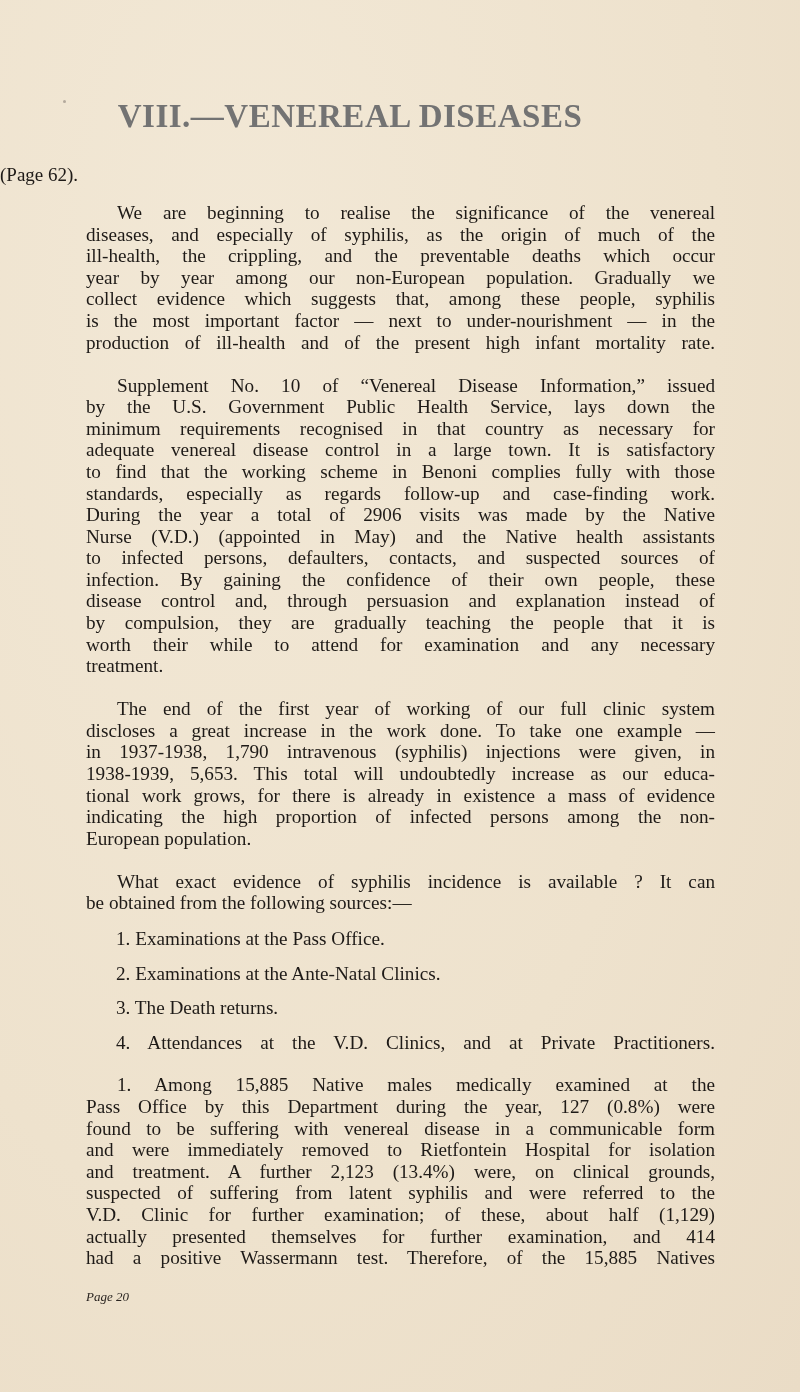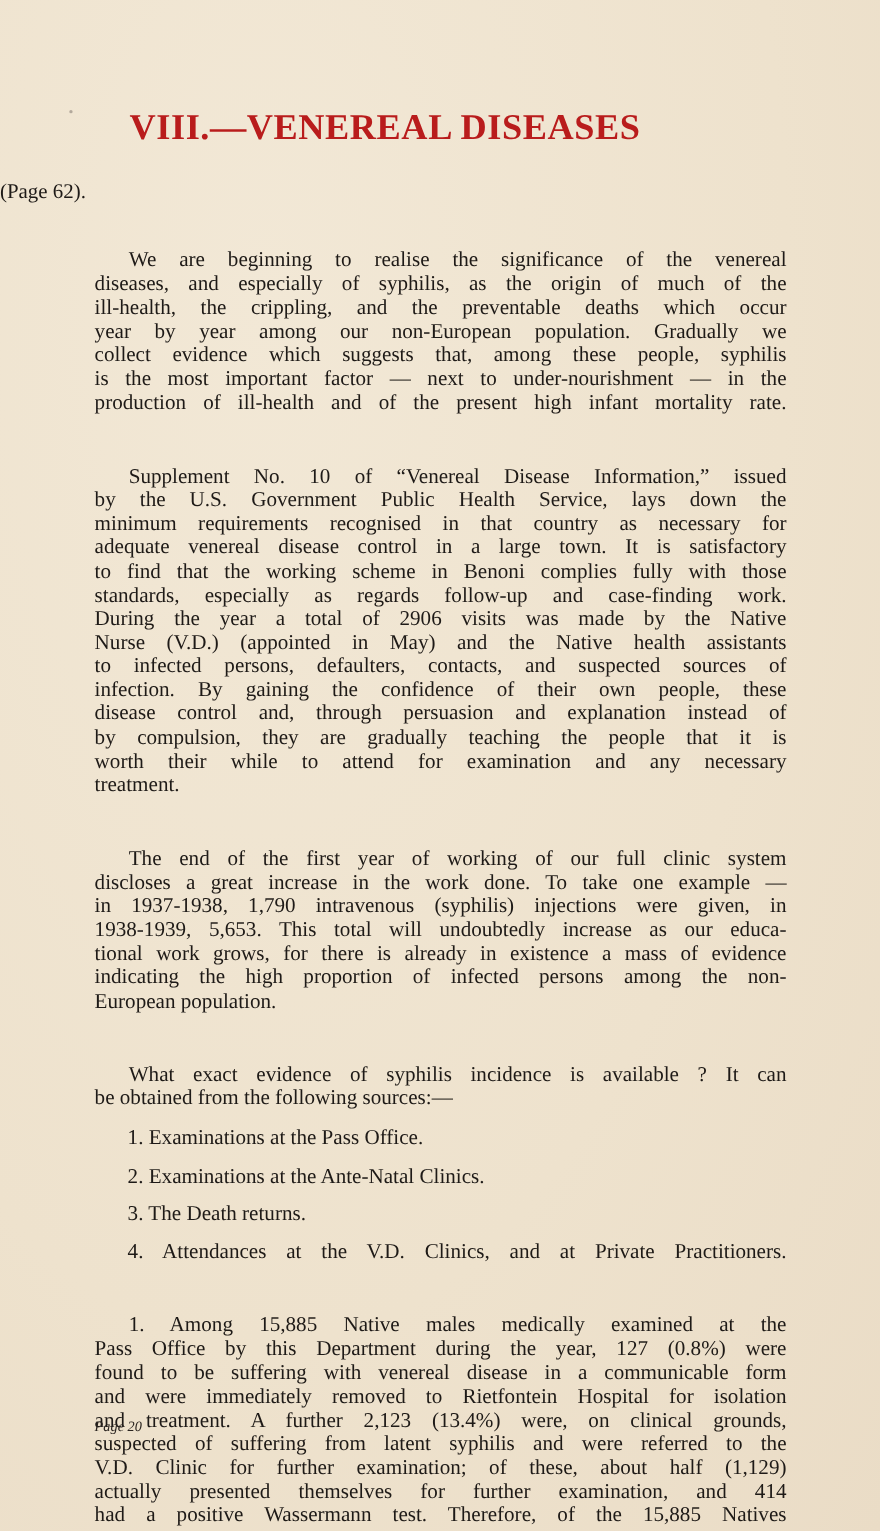--- a/index.html
+++ b/index.html
@@ -8,33 +8,33 @@
       background: #efe4d0;
       background-image: radial-gradient(ellipse at 30% 20%, #f2e8d6 0%, #eee2cd 60%, #eadcc6 100%);
       color: #1e1a17;
       font-family: "Liberation Serif", "DejaVu Serif", serif;
       position: relative;
     }
     .page { position: absolute; left: 0; top: 0; width: 800px; height: 1392px; }
     .title {
       position: absolute; left: 0; width: 700px; top: 98px;
       text-align: center; font-weight: bold; font-size: 33px; letter-spacing: 0.5px;
-      color: #b91c1c;
+      color: #737373;
     }
     .subtitle {
       position: absolute; left: 0; width: 800px; top: 164px;
       text-align: left; font-size: 19px; color: #1e1a17;
     }
     .body-text { position: absolute; left: 86px; width: 629px; top: 202px; font-size: 19.2px; }
     .ln {
       display: block; height: 21.6px; line-height: 21.6px;
       text-align: justify; text-align-last: justify; white-space: nowrap; overflow: visible;
     }
     .ln.last { text-align-last: left; }
-    .ln.indent { padding-left: 31px; margin-top: 24px; }
+    .ln.indent { padding-left: 31px; }
     .gap { display: block; height: 21.4px; }
     .list-item { display: block; height: 21.6px; line-height: 21.6px; padding-left: 30px; margin-bottom: 13px; white-space: nowrap; }
     .list-item.lastitem { text-align: justify; text-align-last: justify; }
     .footer {
       position: absolute; left: 86px; top: 1289px; font-style: italic; font-size: 13px; color: #2a2420;
     }
     .speck { position: absolute; width: 3px; height: 3px; border-radius: 50%; background: #8a8078; left: 63px; top: 100px; opacity: 0.6; }
   </style>
 </head>
 <body>

